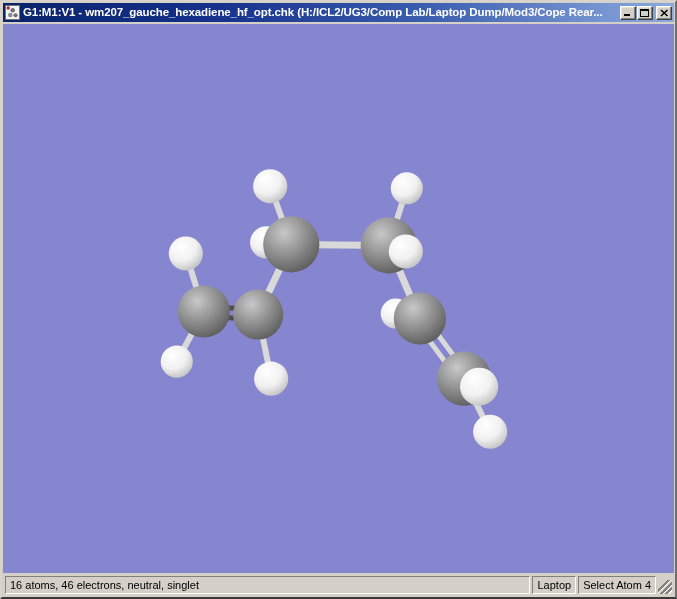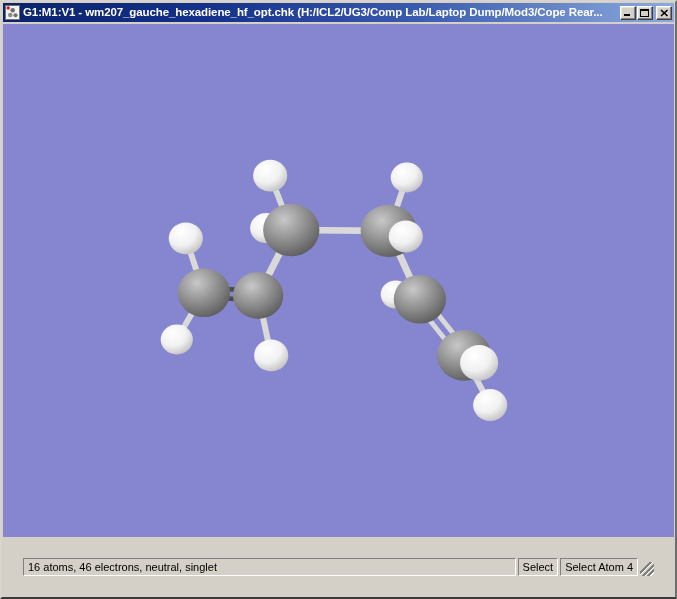--- a/index.html
+++ b/index.html
@@ -37,21 +37,21 @@
     display:flex;align-items:center;justify-content:center;
     cursor:default;
   }
   .winbtn.close{margin-left:2px;}
   .viewport{
     flex:1 1 auto;margin:2px 1px 0 1px;position:relative;overflow:hidden;
   }
   .viewport svg{position:absolute;left:0;top:0;width:100%;height:100%;}
   .statusbar{
     flex:0 0 22px;display:flex;align-items:stretch;gap:2px;
-    padding:2px 2px 2px 2px;margin:19px;
+    padding:2px 2px 2px 2px;margin:1px;
     font-size:11px;color:#000;background:#d4d0c8;
   }
   .panel{
     border:1px solid;border-color:#808080 #ffffff #ffffff #808080;
     background:#d4d0c8;display:flex;align-items:center;
     padding:0 4px;white-space:nowrap;overflow:hidden;
   }
   .panel.info{flex:1 1 auto;}
   .panel.mode{flex:0 0 auto;}
   .panel.selection{flex:0 0 auto;}
@@ -143,18 +143,18 @@
         <circle cx="176" cy="360" r="16" fill="url(#gradH)"></circle>
         <circle cx="270" cy="377" r="17" fill="url(#gradH)"></circle>
         <circle cx="488" cy="430" r="17" fill="url(#gradH)"></circle>
         <circle cx="404" cy="250" r="17" fill="url(#gradH)"></circle>
         <circle cx="477" cy="385" r="19" fill="url(#gradH)"></circle>
       </svg>
   </div>
 
   <div class="statusbar">
     <div class="panel info">16 atoms, 46 electrons, neutral, singlet</div>
-    <div class="panel mode">Select</div>
+    <div class="panel mode">Laptop</div>
     <div class="panel selection">Select Atom 4</div>
     <div class="grip"></div>
   </div>
 
 </div>
 
 </body></html>

